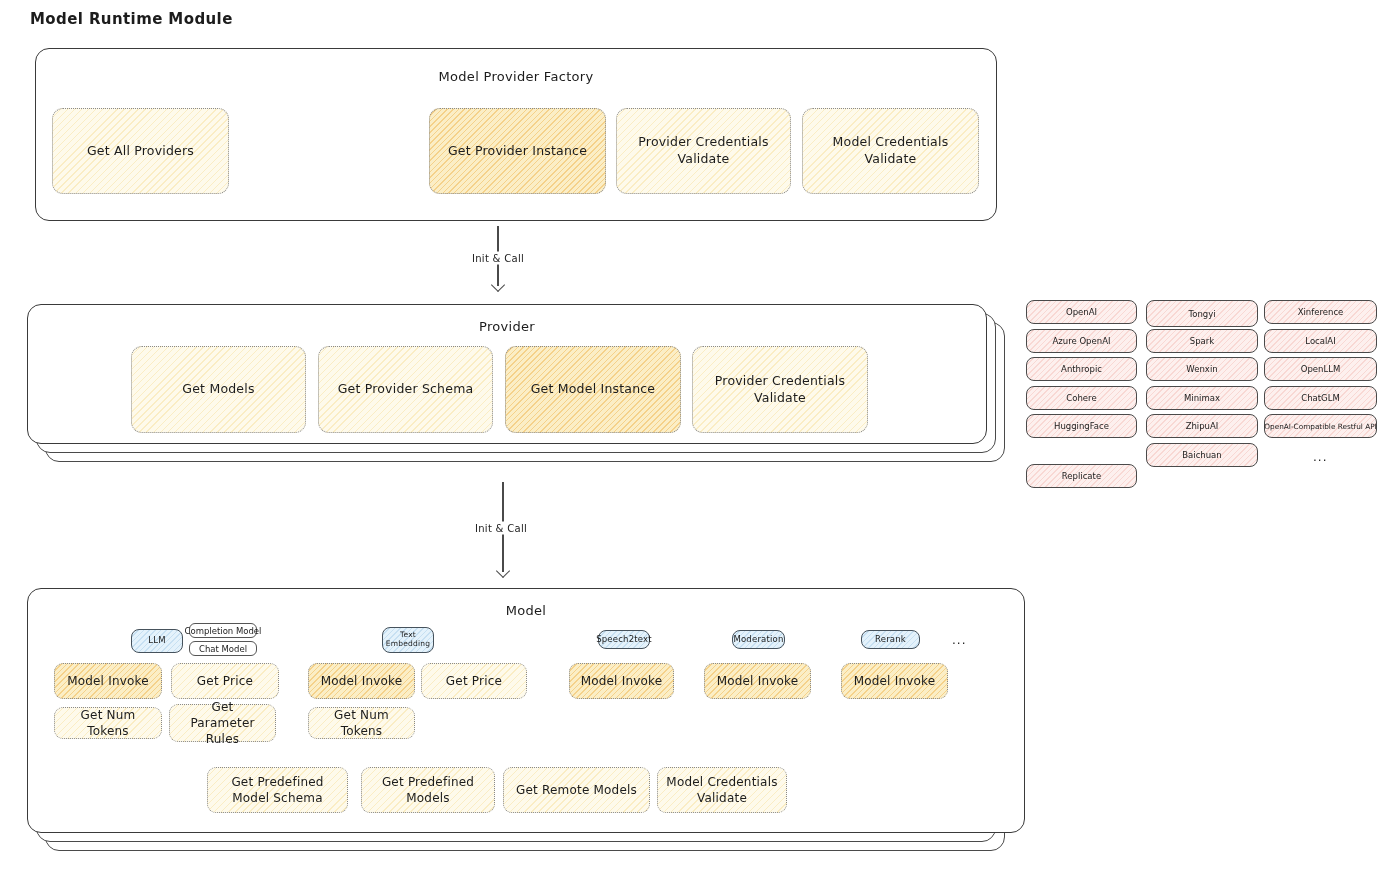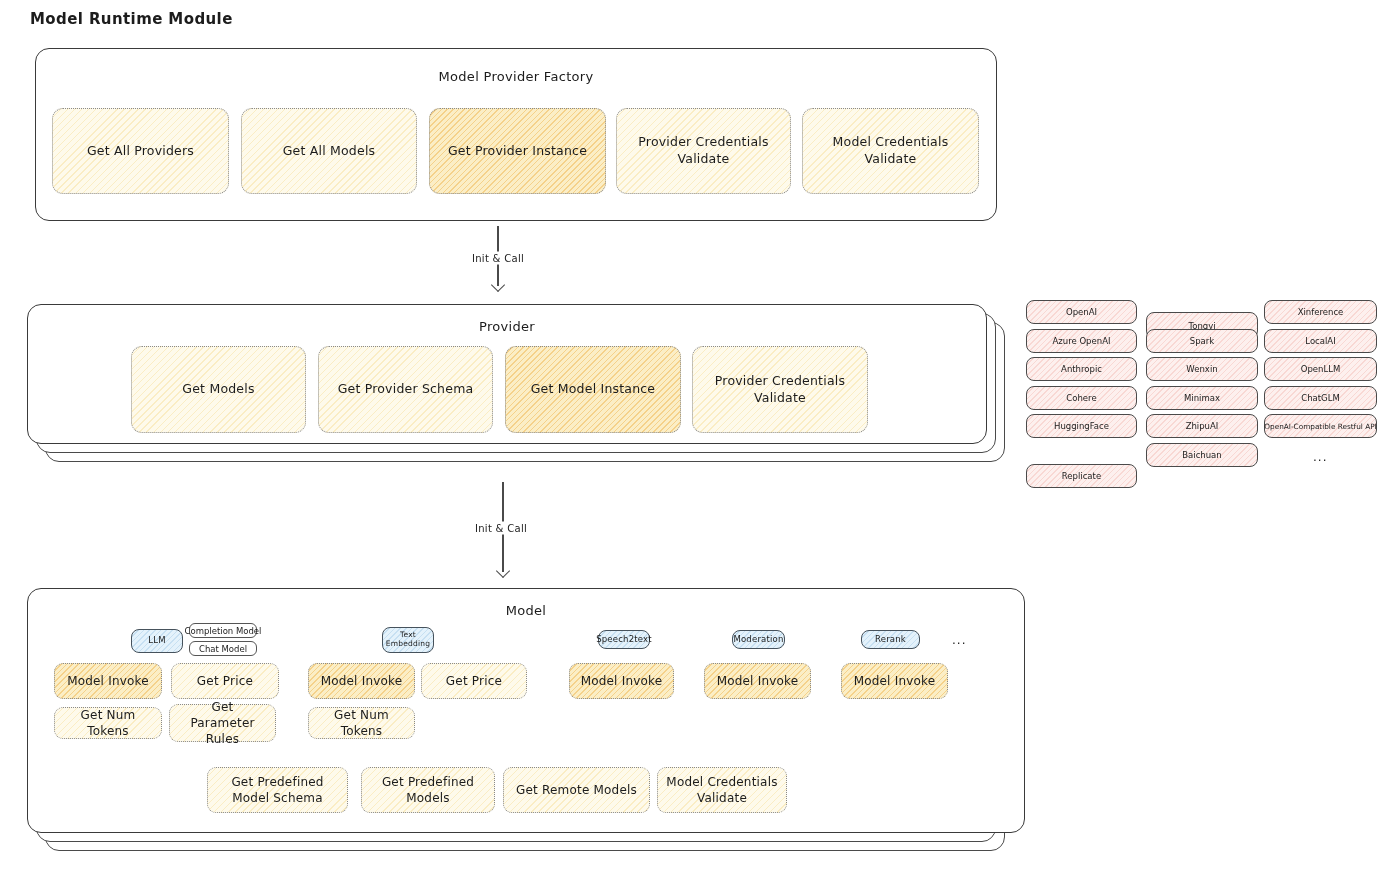--- a/index.html
+++ b/index.html
@@ -80,21 +80,20 @@
 </head>
 <body>
 
 <div class="canvas">
 
   <div class="page-title">Model Runtime Module</div>
 
   <div class="bigbox" style="left:27px; top:48px; width:960px; height:171px;margin-left:8px;">
     <div class="box-title" style="top:20px;">Model Provider Factory</div>
     <div class="btn yellow" style="left:16px;  top:59px; width:177px; height:86px;">Get All Providers</div>
-    <div class="btn yellow" style="left:205px; top:59px; width:176px; height:86px;">Get All Models</div>
     <div class="btn orange" style="left:393px; top:59px; width:177px; height:86px;">Get Provider Instance</div>
     <div class="btn yellow" style="left:580px; top:59px; width:175px; height:86px;">Provider Credentials Validate</div>
     <div class="btn yellow" style="left:766px; top:59px; width:177px; height:86px;">Model Credentials Validate</div>
   </div>
 
   <div class="vline" style="left:497px; top:226px; height:60px;"></div>
   <div class="arrowhead" style="left:493px; top:280px;"></div>
   <div class="arrow-label" style="left:498px; top:258px;">Init &amp; Call</div>
 
   <div class="stack-layer" style="left:45px; top:322px; width:958px; height:138px;"></div>
@@ -107,21 +106,21 @@
     <div class="btn yellow" style="left:664px; top:41px; width:176px; height:87px;">Provider Credentials Validate</div>
   </div>
 
   <div class="chip" style="left:1026px; top:300px; width:111px; height:24px;">OpenAI</div>
   <div class="chip" style="left:1026px; top:329px; width:111px; height:24px;">Azure OpenAI</div>
   <div class="chip" style="left:1026px; top:357px; width:111px; height:24px;">Anthropic</div>
   <div class="chip" style="left:1026px; top:386px; width:111px; height:24px;">Cohere</div>
   <div class="chip" style="left:1026px; top:414px; width:111px; height:24px;">HuggingFace</div>
   <div class="chip" style="left:1026px; top:443px; width:111px; height:24px;margin-top:21px;">Replicate</div>
 
-  <div class="chip" style="left:1146px; top:312px; width:112px; height:27px;text-align:center;">Tongyi</div>
+  <div class="chip" style="left:1146px; top:300px; width:112px; height:27px;text-align:center;">Tongyi</div>
   <div class="chip" style="left:1146px; top:329px; width:112px; height:24px;">Spark</div>
   <div class="chip" style="left:1146px; top:357px; width:112px; height:24px;">Wenxin</div>
   <div class="chip" style="left:1146px; top:386px; width:112px; height:24px;">Minimax</div>
   <div class="chip" style="left:1146px; top:414px; width:112px; height:24px;">ZhipuAI</div>
   <div class="chip" style="left:1146px; top:443px; width:112px; height:24px;">Baichuan</div>
 
   <div class="chip" style="left:1264px; top:300px; width:113px; height:24px;">Xinference</div>
   <div class="chip" style="left:1264px; top:329px; width:113px; height:24px;">LocalAI</div>
   <div class="chip" style="left:1264px; top:357px; width:113px; height:24px;">OpenLLM</div>
   <div class="chip" style="left:1264px; top:386px; width:113px; height:24px;">ChatGLM</div>

